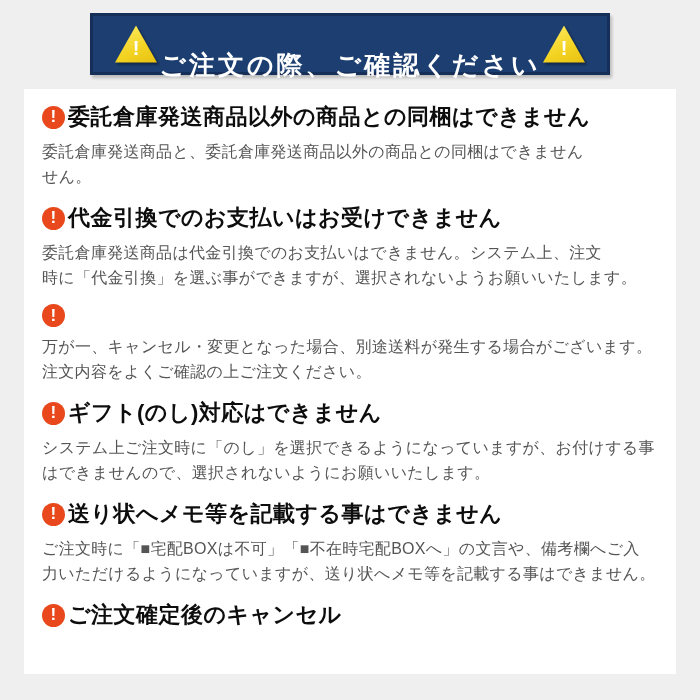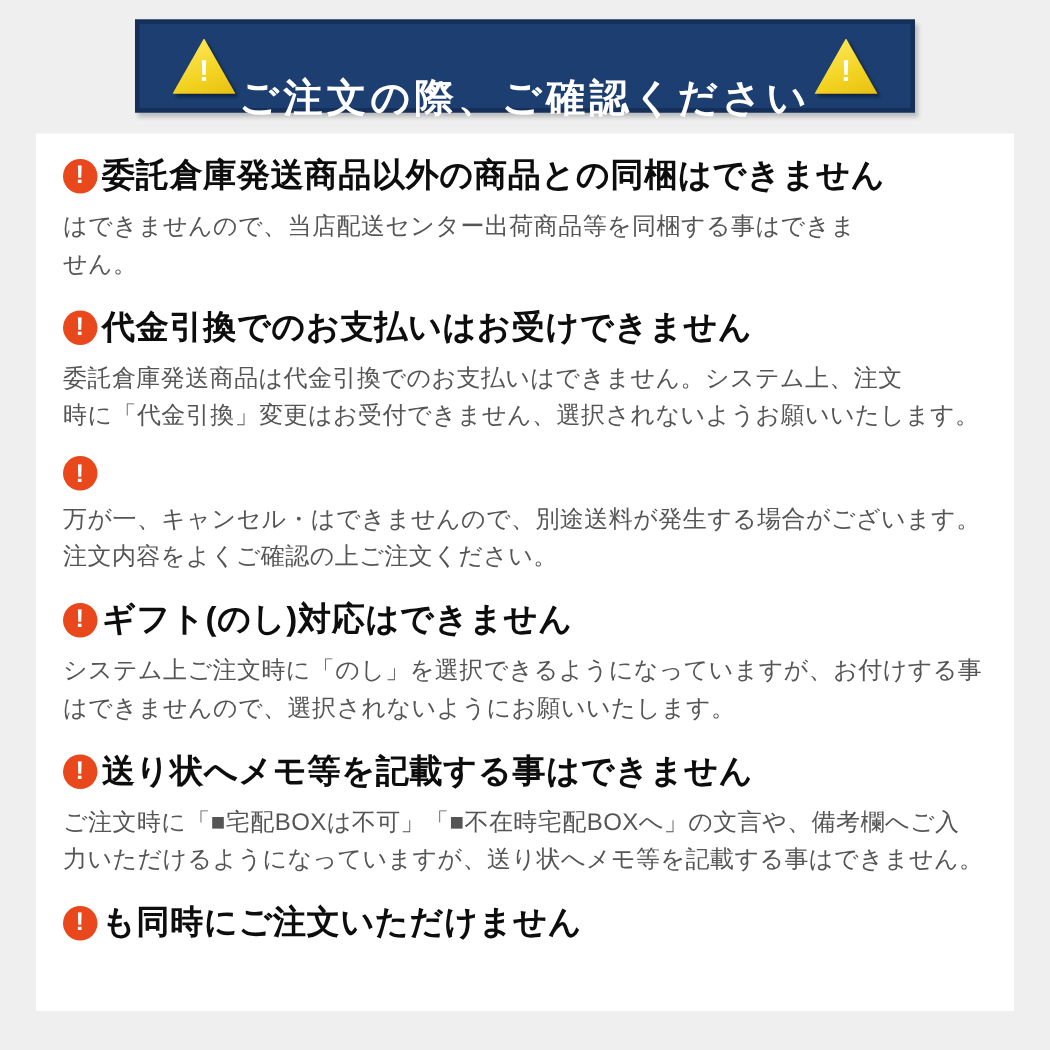--- a/index.html
+++ b/index.html
@@ -108,42 +108,42 @@
 </div>
 
 <div class="card">
 
   <div class="section">
     <div class="sec-head">
       <span class="bang-circle">!</span>
       <span>委託倉庫発送商品以外の商品との同梱はできません</span>
     </div>
     <div class="sec-body">
-      <div class="body-line">はできませんので、当店配送センター出荷商品等を同梱する事はできま</div>
+      <div class="body-line">委託倉庫発送商品と、委託倉庫発送商品以外の商品との同梱はできません</div>
       <div class="body-line">せん。</div>
     </div>
   </div>
 
   <div class="section">
     <div class="sec-head">
       <span class="bang-circle">!</span>
       <span>代金引換でのお支払いはお受けできません</span>
     </div>
     <div class="sec-body">
       <div class="body-line">委託倉庫発送商品は代金引換でのお支払いはできません。システム上、注文</div>
-      <div class="body-line">時に「代金引換」変更はお受付できません、選択されないようお願いいたします。</div>
+      <div class="body-line">時に「代金引換」を選ぶ事ができますが、選択されないようお願いいたします。</div>
     </div>
   </div>
 
   <div class="section">
     <div class="sec-head">
       <span class="bang-circle">!</span>
     </div>
     <div class="sec-body">
-      <div class="body-line">万が一、キャンセル・はできませんので、別途送料が発生する場合がございます。</div>
+      <div class="body-line">万が一、キャンセル・変更となった場合、別途送料が発生する場合がございます。</div>
       <div class="body-line">注文内容をよくご確認の上ご注文ください。</div>
     </div>
   </div>
 
   <div class="section">
     <div class="sec-head">
       <span class="bang-circle">!</span>
       <span>ギフト(のし)対応はできません</span>
     </div>
     <div class="sec-body">
@@ -159,17 +159,17 @@
     </div>
     <div class="sec-body">
       <div class="body-line">ご注文時に「■宅配BOXは不可」「■不在時宅配BOXへ」の文言や、備考欄へご入</div>
       <div class="body-line">力いただけるようになっていますが、送り状へメモ等を記載する事はできません。</div>
     </div>
   </div>
 
   <div class="section">
     <div class="sec-head">
       <span class="bang-circle">!</span>
-      <span>も同時にご注文いただけません</span>
+      <span>ご注文確定後のキャンセル</span>
     </div>
   </div>
 
 </div>
 
 </body></html>

